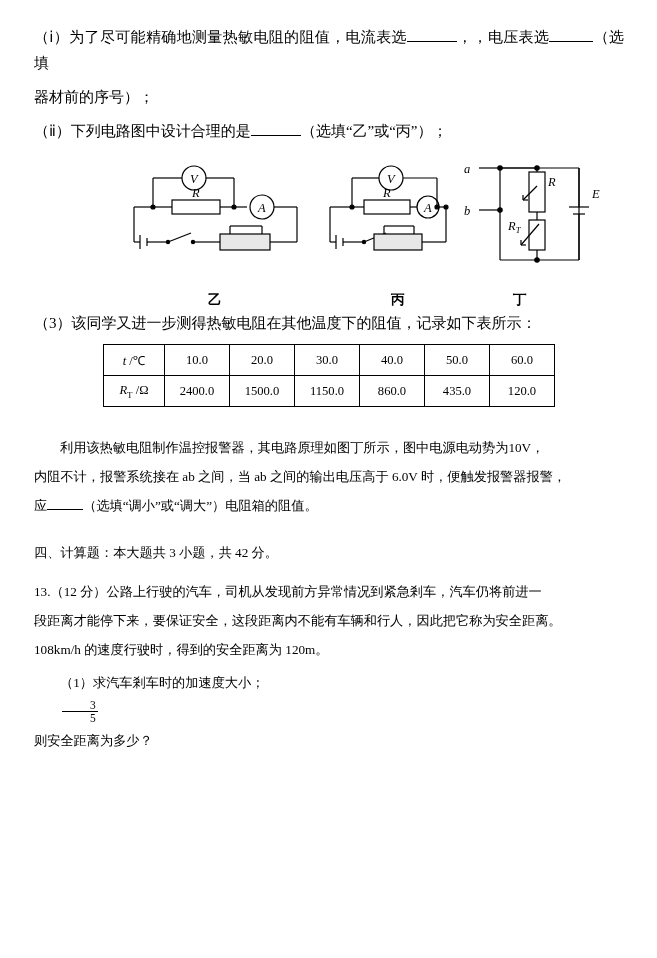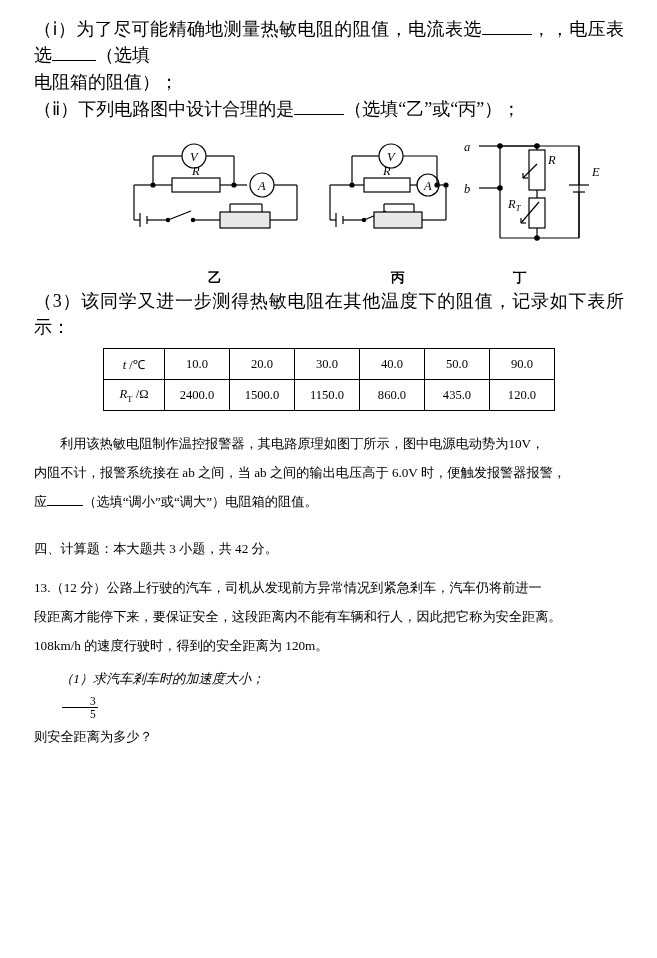--- a/index.html
+++ b/index.html
@@ -22,22 +22,22 @@
     height: 958px;
     padding: 0;
   }
   .wrap {
     position: absolute;
     left: 34px;
     top: 16px;
     width: 590px;
   }
   p {
-    margin: 0 0 0 0;
-    font-size: 18px;
+    margin: 8px 0 0 0;
+    font-size: 15px;
     line-height: 26px;
     text-align: justify;
   }
   .line { margin-bottom: 1px; }
   .blank {
     display: inline-block;
     border-bottom: 1px solid #000;
     vertical-align: baseline;
   }
   .b50 { width: 50px; }
@@ -111,21 +111,21 @@
 </head>
 <body>
 
 <div class="page">
  <div class="wrap">
 
   <p class="line">
     <span>（ⅰ）为了尽可能精确地测量热敏电阻的阻值，电流表选</span><span class="blank b50"></span>，<span>，电压表选</span><span class="blank b44"></span>（选填
   </p>
   <p class="line">
-    <span>电阻箱的阻值）；</span>
+    <span>器材前的序号）；</span>
   </p>
 
   <p class="line">
     <span>（ⅱ）下列电路图中设计合理的是</span><span class="blank b50"></span><span>（选填“乙”或“丙”）；</span>
   </p>
 
   <div class="figures">
     <svg width="590" height="145" viewBox="0 0 590 145">
       <g stroke="#000" fill="none" stroke-width="1.2">
 
@@ -268,49 +268,49 @@
   <div class="tbl-holder">
     <table class="data">
       <tbody>
             <tr>
         <td class="hdr"><span class="ital">t</span> /℃</td>
         <td>10.0</td>
         <td>20.0</td>
         <td>30.0</td>
         <td>40.0</td>
         <td>50.0</td>
-        <td>90.0</td>
+        <td>60.0</td>
       </tr>
       <tr>
         <td class="hdr"><span class="ital">R</span><span class="sub">T</span> /Ω</td>
         <td>2400.0</td>
         <td>1500.0</td>
         <td>1150.0</td>
         <td>860.0</td>
         <td>435.0</td>
         <td>120.0</td>
       </tr>
     </tbody>
         </table>
   </div>
 
-  <p class="para pindent" style="margin-top:18px;">利用该热敏电阻制作温控报警器，其电路原理如图丁所示，图中电源电动势为10V，</p>
+  <p class="para pindent" style="margin-top:26px;">利用该热敏电阻制作温控报警器，其电路原理如图丁所示，图中电源电动势为10V，</p>
   <p class="para">内阻不计，报警系统接在 ab 之间，当 ab 之间的输出电压高于 6.0V 时，便触发报警器报警，</p>
   <p class="para">
     <span>应</span><span class="blank b36"></span><span>（选填“调小”或“调大”）电阻箱的阻值。</span>
   </p>
 
   <div class="spacer-lg"></div>
 
   <p class="para" style="font-weight:normal;">四、计算题：本大题共 3 小题，共 42 分。</p>
 
   <p class="para q13">13.（12 分）公路上行驶的汽车，司机从发现前方异常情况到紧急剎车，汽车仍将前进一</p>
   <p class="para">段距离才能停下来，要保证安全，这段距离内不能有车辆和行人，因此把它称为安全距离。</p>
   <p class="para">108km/h 的速度行驶时，得到的安全距离为 120m。</p>
 
-  <p class="para pindent" style="margin-top:4px;font-style:italic;">（1）求汽车剎车时的加速度大小；</p>
+  <p class="para pindent" style="margin-top:4px;">（1）求汽车剎车时的加速度大小；</p>
   <p class="para pindent">
     <span class="frac"><span class="num">3</span><span class="den">5</span></span>
   </p>
   <p class="para">则安全距离为多少？</p>
 
  </div>
 </div>
 
 </body></html>

